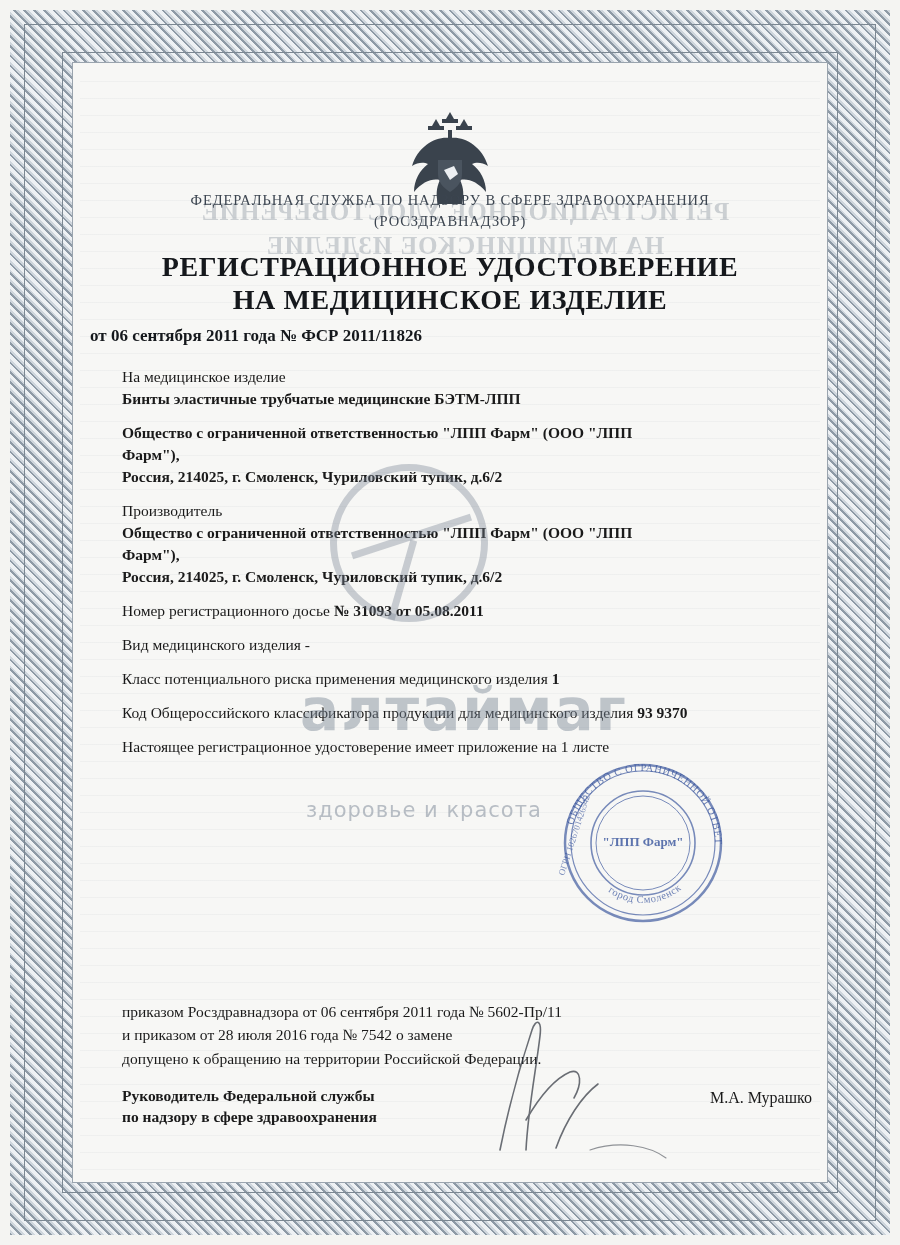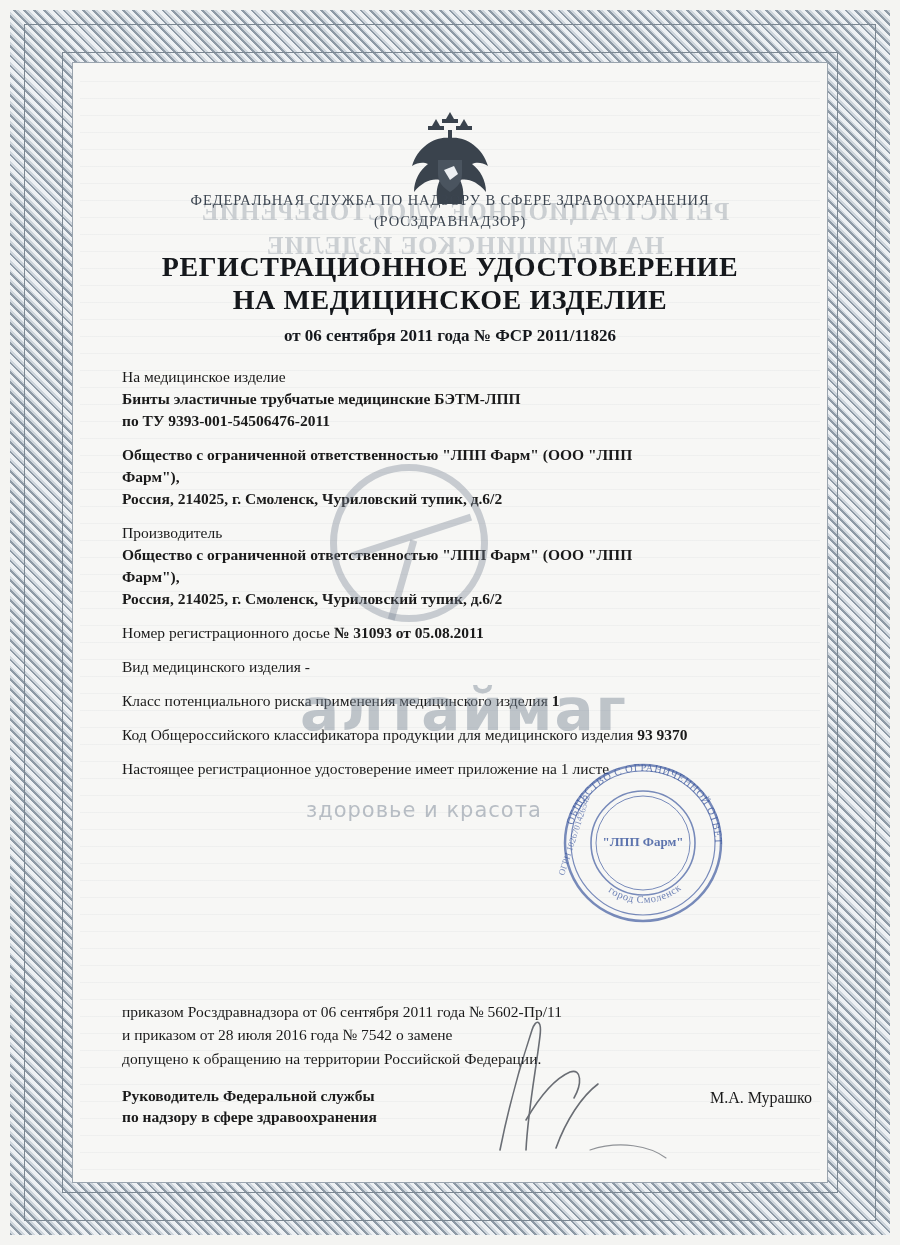--- a/index.html
+++ b/index.html
@@ -108,21 +108,21 @@
   .doc-title {
     text-align: center;
     font-size: 28px;
     font-weight: bold;
     letter-spacing: 0.6px;
     color: #15181c;
     line-height: 1.18;
     margin-top: 18px;
   }
   .doc-date {
-    text-align: center;
+    text-align: left;
     font-size: 17px;
     font-weight: bold;
     margin-top: 10px;
     color: #15181c;
   }
 
   .body-block {
     margin-top: 20px;
     padding-left: 32px;
     padding-right: 10px;
@@ -287,21 +287,20 @@
       <div>РЕГИСТРАЦИОННОЕ УДОСТОВЕРЕНИЕ</div>
       <div>НА МЕДИЦИНСКОЕ ИЗДЕЛИЕ</div>
     </div>
     <div class="doc-date">от  06 сентября 2011 года  №  ФСР 2011/11826</div>
 
     <div class="body-block">
 
       <div class="field">
         <div class="label">На медицинское изделие</div>
         <div class="value">Бинты эластичные трубчатые медицинские БЭТМ-ЛПП</div>
-        <div class="value">по ТУ 9393-001-54506476-2011</div>
       </div>
 
       <div class="field">
         <div class="value">Общество с ограниченной ответственностью "ЛПП Фарм" (ООО "ЛПП</div>
         <div class="value">Фарм"),</div>
         <div class="value">Россия, 214025, г. Смоленск, Чуриловский тупик, д.6/2</div>
       </div>
 
       <div class="field">
         <div class="label">Производитель</div>

